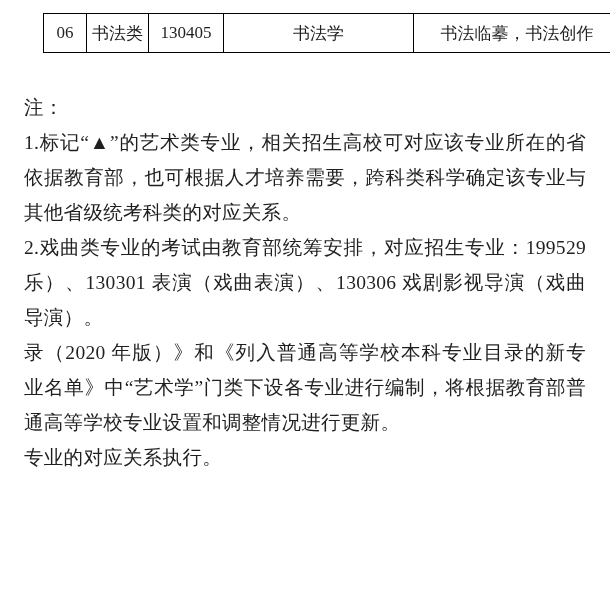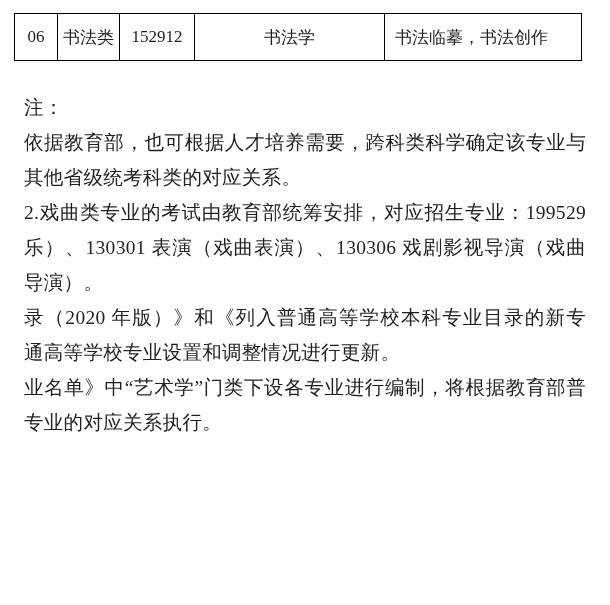--- a/index.html
+++ b/index.html
@@ -7,38 +7,38 @@
     width: 610px;
     height: 605px;
     position: relative;
     background: #ffffff;
     font-family: "Liberation Serif", "DejaVu Serif", serif;
     color: #1f1f1f;
     overflow: hidden;
   }
   .majors-table {
     position: absolute;
-    left: 14px;
+    left: 43px;
     top: 13px;
     border-collapse: collapse;
     table-layout: fixed;
     width: 567px;
-    height: 48px;
+    height: 40px;
     font-size: 17px;
   }
   .majors-table td {
     border: 1.5px solid #000000;
     text-align: center;
     vertical-align: middle;
     padding: 0;
     overflow: hidden;
     white-space: nowrap;
   }
   .majors-table td.cell-subjects {
-    text-align: left;
+    text-align: center;
     padding-left: 10px;
   }
   .notes {
     position: absolute;
     left: 24px;
     top: 90px;
     width: 562px;
     font-size: 19.5px;
     line-height: 35px;
     letter-spacing: 0.3px;
@@ -64,35 +64,36 @@
     <col style="width:43px">
     <col style="width:62px">
     <col style="width:75px">
     <col style="width:190px">
     <col style="width:197px">
   </colgroup>
   <tbody>
       <tr>
     <td>06</td>
     <td>书法类</td>
-    <td>152912</td>
+    <td>130405</td>
     <td>书法学</td>
     <td class="cell-subjects">书法临摹，书法创作</td>
   </tr>
 </tbody>
   </table>
 
 <div class="notes">
   <div class="line">注：</div>
 
+  <div class="line fill">1.标记“▲”的艺术类专业，相关招生高校可对应该专业所在的省</div>
   <div class="line fill">依据教育部，也可根据人才培养需要，跨科类科学确定该专业与</div>
   <div class="line">其他省级统考科类的对应关系。</div>
 
   <div class="line fill">2.戏曲类专业的考试由教育部统筹安排，对应招生专业：199529</div>
   <div class="line fill">乐）、130301 表演（戏曲表演）、130306 戏剧影视导演（戏曲</div>
   <div class="line">导演）。</div>
 
   <div class="line fill">录（2020 年版）》和《列入普通高等学校本科专业目录的新专</div>
+  <div class="line fill">业名单》中“艺术学”门类下设各专业进行编制，将根据教育部普</div>
   <div class="line">通高等学校专业设置和调整情况进行更新。</div>
-  <div class="line fill">业名单》中“艺术学”门类下设各专业进行编制，将根据教育部普</div>
 
   <div class="line">专业的对应关系执行。</div>
 </div>
 
 </body></html>

